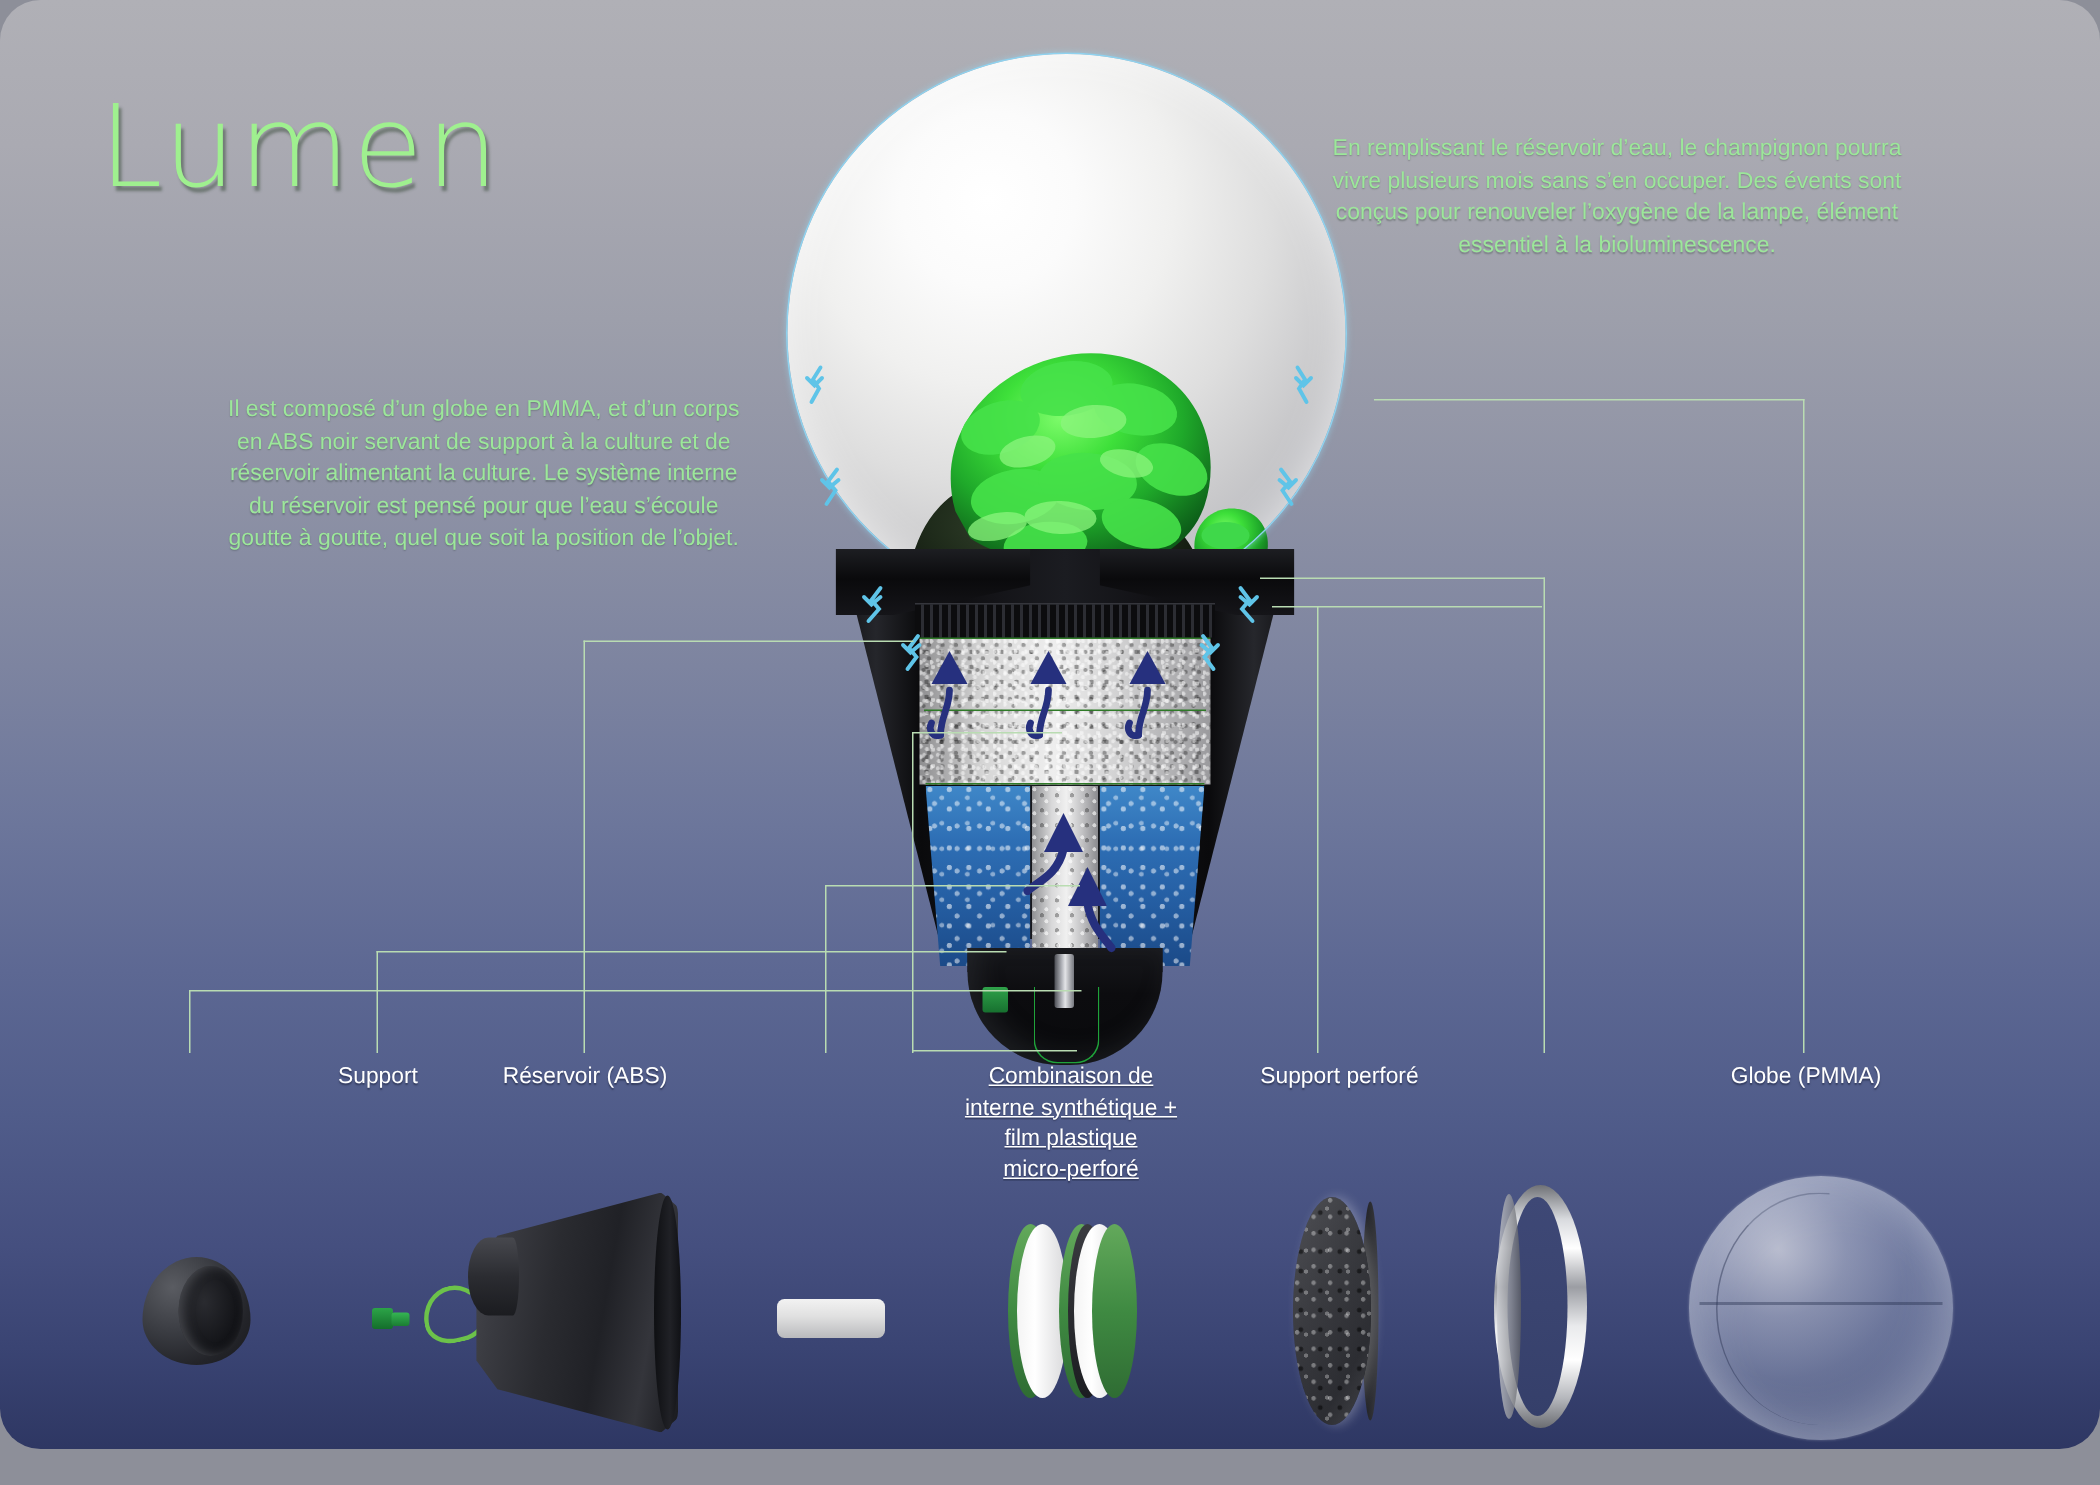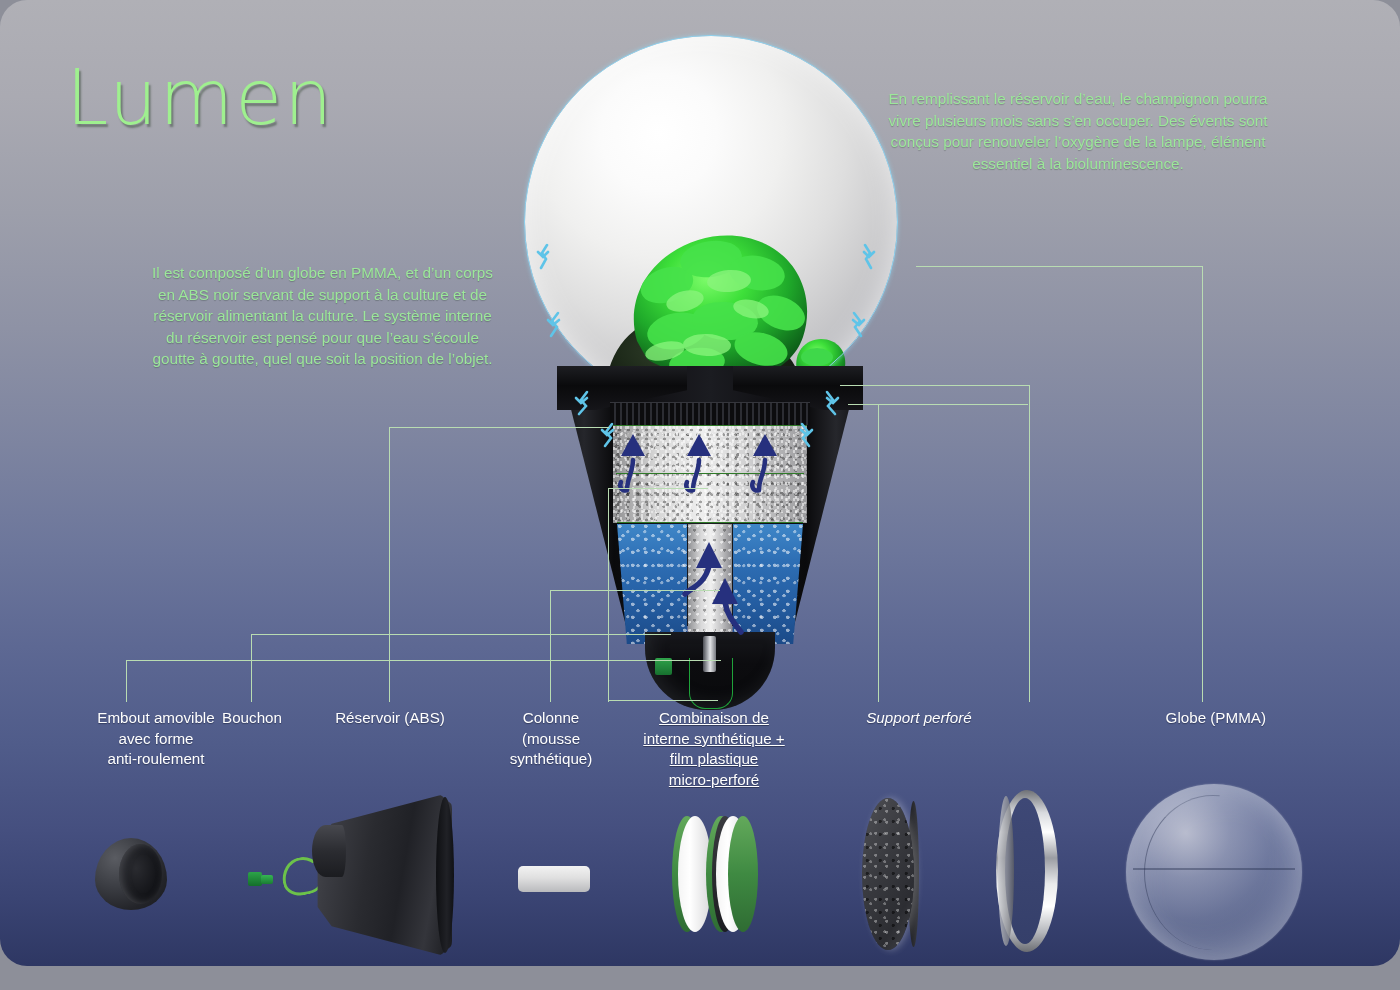--- a/index.html
+++ b/index.html
@@ -414,47 +414,37 @@
 
   <div class="lead h" style="left:848px;top:404px;width:180px;"></div>
   <div class="lead v" style="left:878px;top:404px;height:298px;"></div>
 
   <div class="lead h" style="left:840px;top:385px;width:190px;"></div>
   <div class="lead v" style="left:1029px;top:385px;height:317px;"></div>
 
   <div class="lead h" style="left:916px;top:266px;width:287px;"></div>
   <div class="lead v" style="left:1202px;top:266px;height:436px;"></div>
 
-  <div class="caption" style="left:56px;top:708px;width:200px;">
-    <div>Embout amovible</div>
-    <div>avec forme</div>
-    <div>anti-roulement</div>
-  </div>
-
-  <div class="caption" style="left:196px;top:708px;width:112px;">Bouchon</div>
+
+  <div class="caption" style="left:196px;top:708px;width:112px;">Support</div>
 
   <div class="caption" style="left:326px;top:708px;width:128px;">Réservoir (ABS)</div>
 
-  <div class="caption" style="left:496px;top:708px;width:110px;">
-    <div>Colonne</div>
-    <div>(mousse</div>
-    <div>synthétique)</div>
-  </div>
 
   <div class="caption" style="left:618px;top:708px;width:192px;text-decoration:underline;">
     <div>Combinaison de</div>
     <div>interne synthétique +</div>
     <div>film plastique</div>
     <div>micro-perforé</div>
   </div>
 
-  <div class="caption" style="left:851px;top:708px;width:136px;font-style:italic;">Support perforé</div>
-
-
-  <div class="caption" style="left:1142px;top:708px;width:124px;text-align:right;">Globe (PMMA)</div>
+  <div class="caption" style="left:825px;top:708px;width:136px;">Support perforé</div>
+
+
+  <div class="caption" style="left:1142px;top:708px;width:124px;">Globe (PMMA)</div>
 
   <div class="part" id="p-endcap">
     <div class="shell"></div>
     <div class="cavity"></div>
   </div>
 
   <div class="part" id="p-cap">
     <div class="knob"></div>
     <div class="stem"></div>
   </div>

